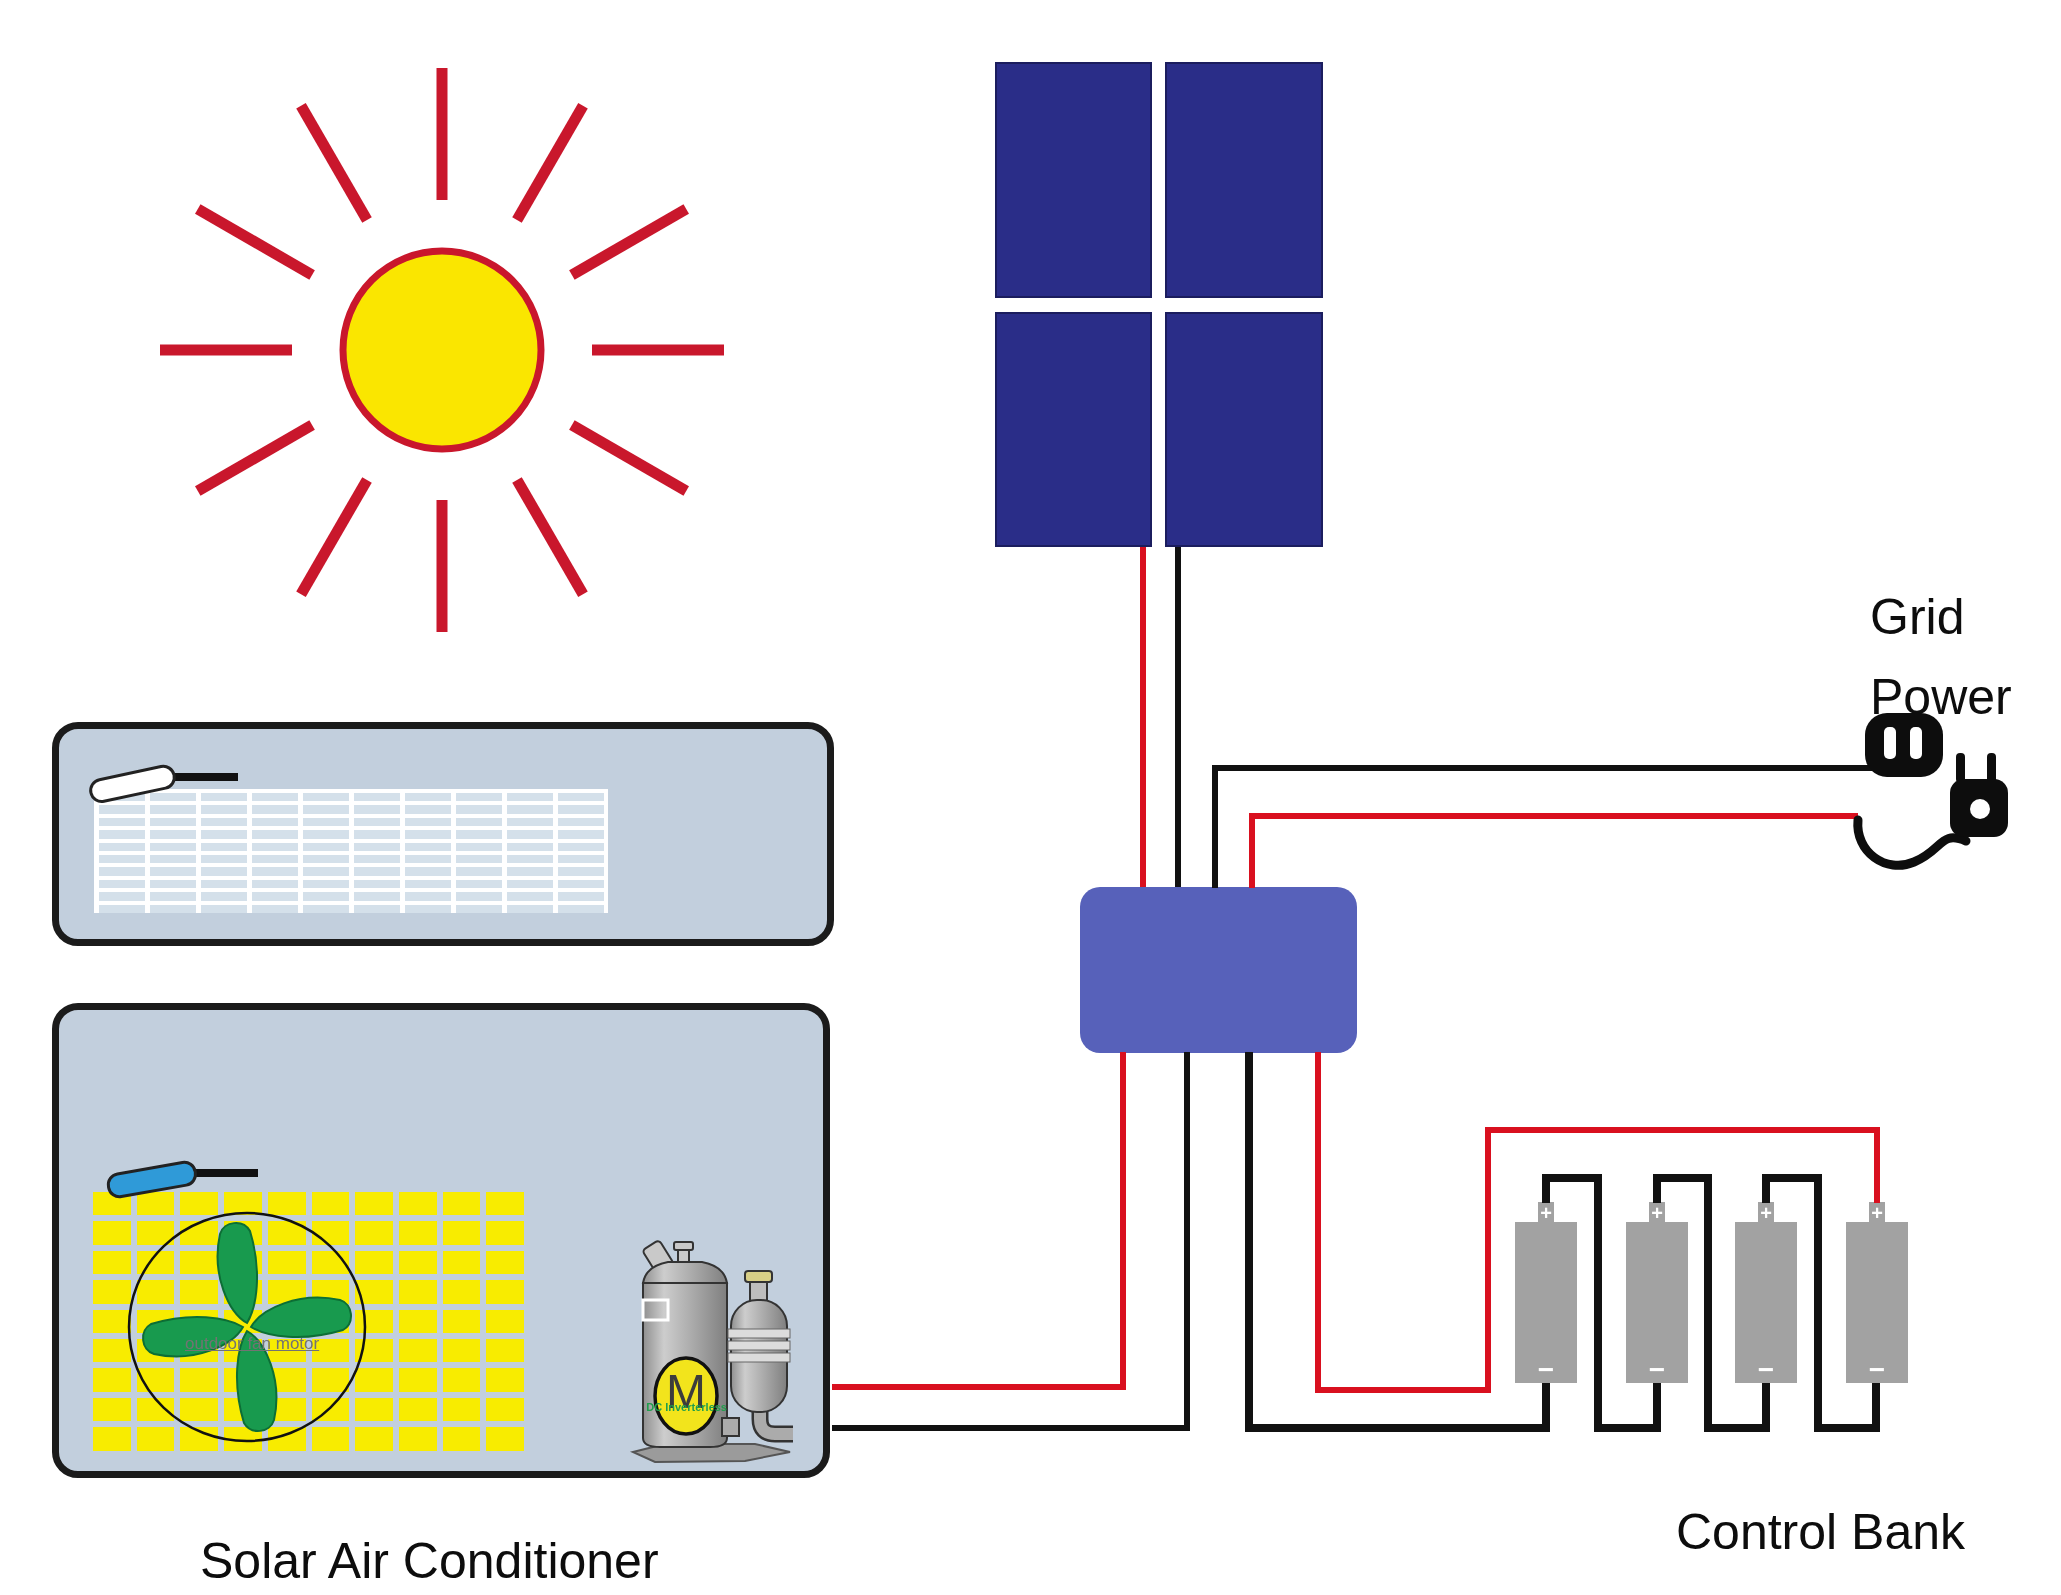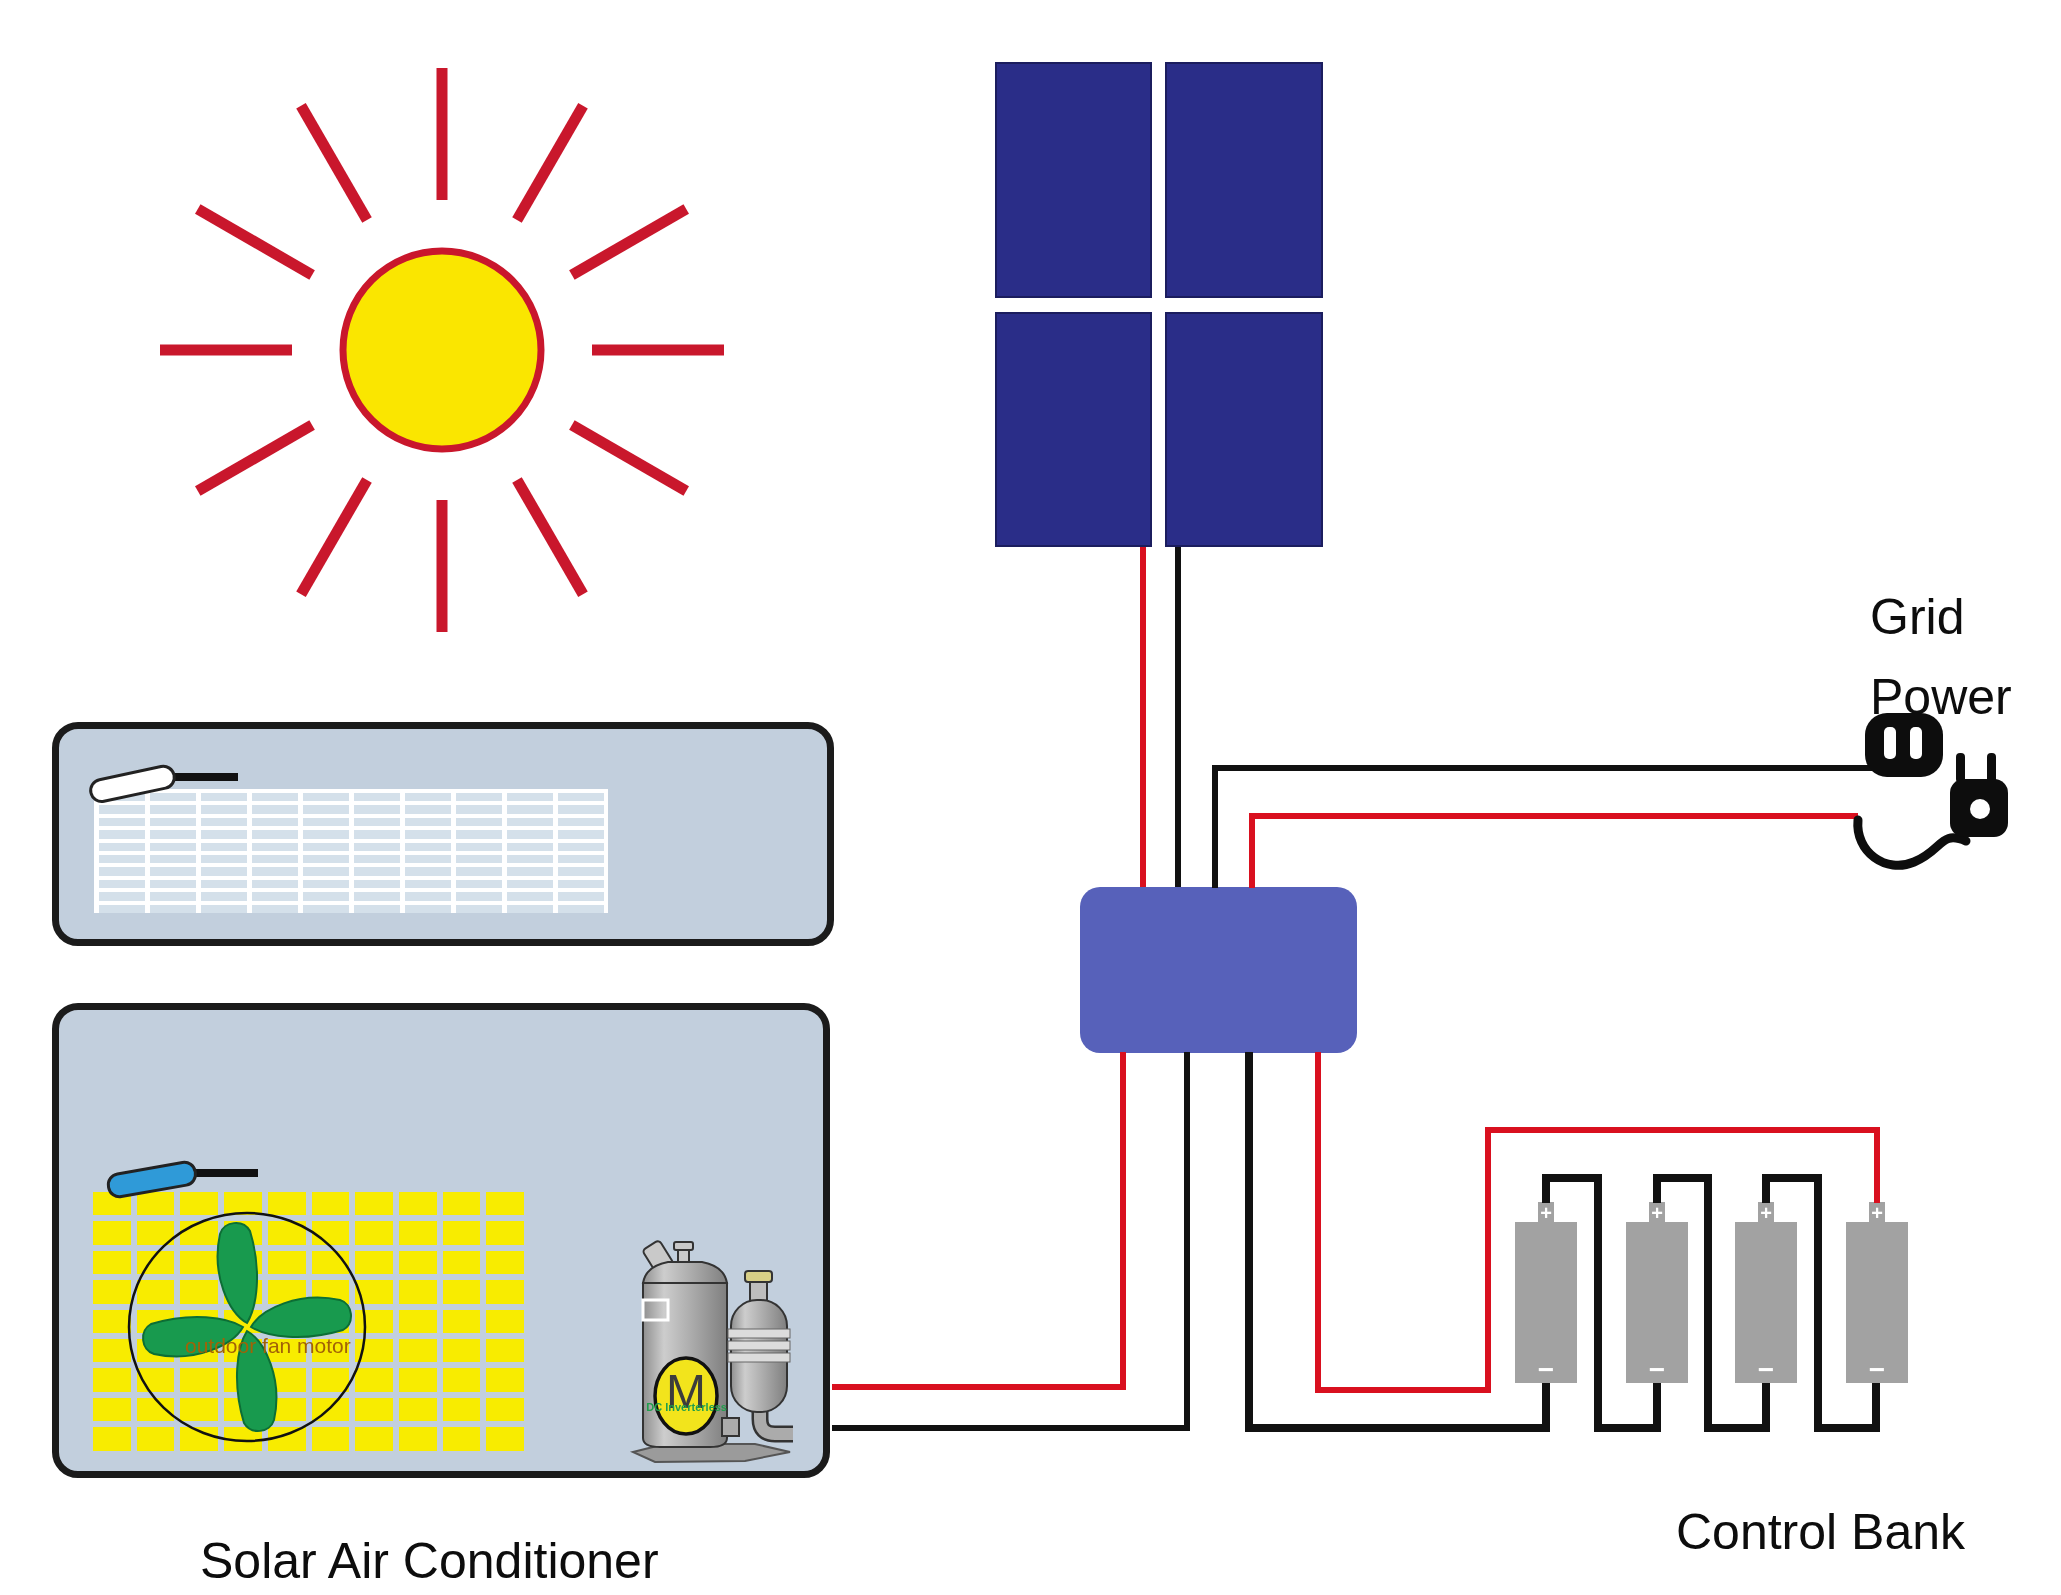--- a/index.html
+++ b/index.html
@@ -22,21 +22,21 @@
   .indoor-grille{position:absolute;left:35px;top:60px;width:514px;height:124px;
       background-color:var(--grille-cell,#d4e0ea);
       background-image:
         repeating-linear-gradient(to right,#fff 0,#fff 5px,transparent 5px,transparent 51px),
         repeating-linear-gradient(to bottom,#fff 0,#fff 4px,transparent 4px,transparent 12.4px);}
   .condenser-coil{position:absolute;left:28px;top:176px;width:437px;height:265px;
       background-color:var(--coil-yellow,#f8ec00);
       background-image:
         repeating-linear-gradient(to right,var(--unit-fill,#c2cfdd) 0,var(--unit-fill,#c2cfdd) 6px,transparent 6px,transparent 43.7px),
         repeating-linear-gradient(to bottom,var(--unit-fill,#c2cfdd) 0,var(--unit-fill,#c2cfdd) 6px,transparent 6px,transparent 29.4px);}
-  #fan-motor-label{left:185px;top:1335px;width:180px;font-size:21px;color:#a16207;z-index:30;}
+  #fan-motor-label{left:185px;top:1335px;width:180px;font-size:17px;color:#737373;z-index:30;text-decoration:underline;}
   
   .battery{position:absolute;top:1202px;width:62px;height:181px;z-index:10;}
   .battery .tab{position:absolute;left:23px;top:0;width:16px;height:20px;background:var(--battery-gray,#a2a2a2);
                 color:#fff;font-size:20px;font-weight:700;line-height:22px;text-align:center;}
   .battery .body{position:absolute;left:0;top:20px;width:62px;height:161px;background:var(--battery-gray,#a2a2a2);}
   .battery .minus{position:absolute;left:0;bottom:6px;width:100%;text-align:center;color:#fff;
                   font-size:28px;font-weight:700;line-height:14px;}
   
   #scene{position:absolute;left:0;top:0;z-index:20;}
   .wire{fill:none;stroke-linecap:butt;stroke-linejoin:miter;}

